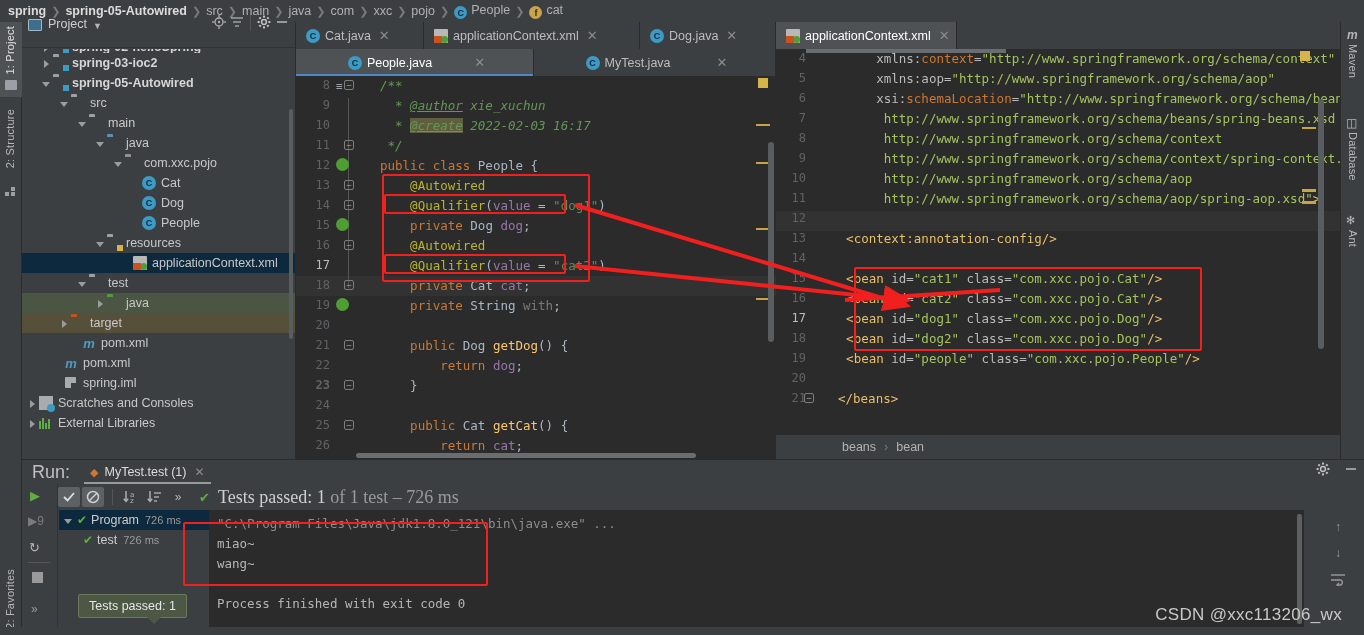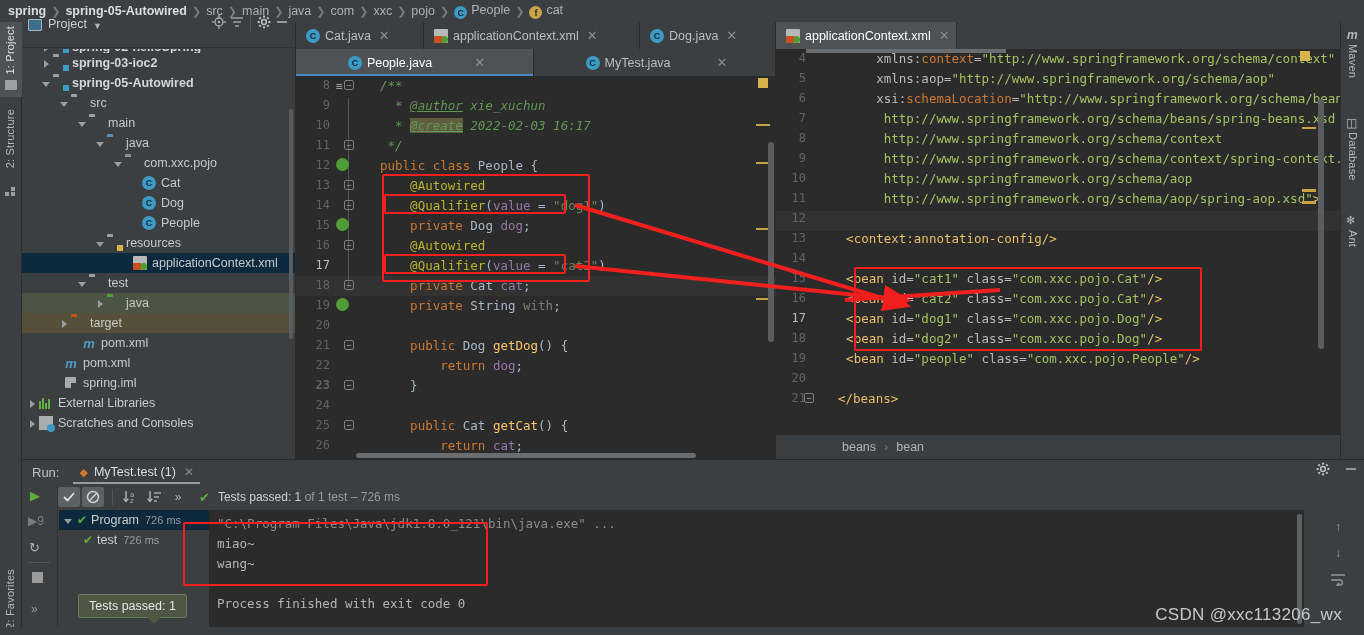--- a/index.html
+++ b/index.html
@@ -122,31 +122,31 @@
             display:flex; align-items:center; padding-left:66px; font-size:12.5px; color:#b3b3b3; }
 
   
   .rightstrip { position:absolute; right:0; top:22px; width:24px; height:437px; background:#3c3f41;
                 border-left:1px solid #2b2b2b; }
 
   
   .runpanel { position:absolute; left:22px; top:459px; width:1342px; height:176px; background:#3c3f41;
               border-top:1px solid #2b2b2b; }
   .runhdr { height:24px; display:flex; align-items:center; padding-left:10px; position:relative; }
-  .runhdr .rlabel { font-size:13px; color:#c0c0c0; margin-right:14px; }
+  .runhdr .rlabel { font-size:18px; color:#c0c0c0; margin-right:14px; }
   .runtab { display:flex; align-items:center; font-size:12.5px; color:#dcdcdc;
             padding:0 6px; height:24px; position:relative; }
   .runtab::after { content:""; position:absolute; left:0; right:0; bottom:0; height:2px; background:#9a9a9a; }
   .runtoolbar { position:absolute; left:0; top:24px; width:1342px; height:26px;
                 display:flex; align-items:center; padding-left:36px; }
   .tb-btn { width:22px; height:20px; display:flex; align-items:center; justify-content:center;
             color:#b5b5b5; margin-right:2px; }
   .tb-btn.pressed { background:#5c6164; border-radius:2px; }
   .tb-sep { width:1px; height:16px; background:#555; margin:0 6px; }
-  .runstatus { font-size:12px; color:#cfcfcf; margin-left:8px; }
+  .runstatus { font-size:18px; color:#cfcfcf; margin-left:8px;font-family:Liberation Serif, serif; }
   .runstatus .dim { color:#9a9a9a; }
   .runleftrail { position:absolute; left:0; top:24px; width:36px; height:152px; background:#3c3f41;
                  border-right:1px solid #323232; }
   .testtree { position:absolute; left:37px; top:50px; width:150px; height:126px; background:#3c3f41; }
   .ttrow { height:20px; display:flex; align-items:center; font-size:12.5px; color:#cccccc;
            white-space:nowrap; padding-left:4px; }
   .ttrow.sel { background:#0d293e; }
   .ttime { color:#9a9a9a; font-size:11px; margin-left:6px; }
   .console { position:absolute; left:187px; top:50px; right:60px; bottom:0; background:#2b2b2b;
              font-family:"DejaVu Sans Mono", monospace; font-size:12.5px; color:#b5b5b5;
@@ -368,33 +368,33 @@
         <span style="width:42px;"></span>
         <span class="fico">
             <span style="position:absolute;left:1px;top:1px;width:11px;height:11px;background:#a9acae;border-radius:1px;"></span>
             <span style="position:absolute;left:7px;top:7px;width:6px;height:6px;background:#3c3f41;"></span>
           </span>
         <span>spring.iml</span>
       </div>
       <div class="trow">
         <span style="width:5px;"></span>
           <span class="arrow r"></span>
+        <span class="scico"></span>
+        <span>Scratches and Consoles</span>
+      </div>
+      <div class="trow">
+        <span style="width:5px;"></span>
+          <span class="arrow r"></span>
         <span class="libic">
             <i style="height:8px"></i>
             <i style="height:11px"></i>
             <i style="height:6px"></i>
             <i style="height:10px"></i>
           </span>
         <span>External Libraries</span>
-      </div>
-      <div class="trow">
-        <span style="width:5px;"></span>
-          <span class="arrow r"></span>
-        <span class="scico"></span>
-        <span>Scratches and Consoles</span>
       </div>
       <div class="proj-scroll"></div>
     </div>
   </div>
 
   <div class="javaed">
     <div class="tabrow">
       <div class="tab" style="flex:0 0 128px;">
         <span class="tico cls-ic" style="margin-right:5px;">C</span>
         <span>Cat.java</span>

